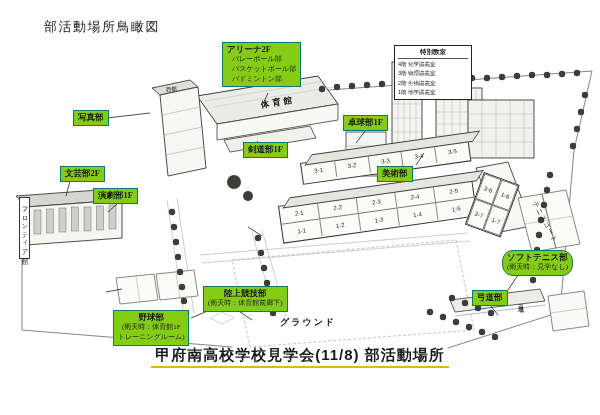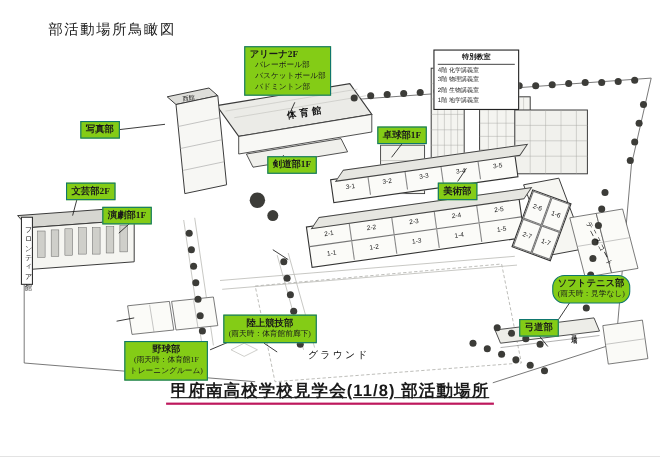--- a/index.html
+++ b/index.html
@@ -2,32 +2,32 @@
 <html><head>
 <meta charset="utf-8">
 <style>
   html,body{margin:0;padding:0}
   body{background:#8f8f8f;font-family:"Liberation Sans","DejaVu Sans",sans-serif;}
   .page{position:relative;width:600px;height:415px;background:#ffffff;margin:0 auto;overflow:hidden;color:#1a1a1a;}
   svg.scene{position:absolute;left:0;top:0;z-index:1;}
   svg.overlay{position:absolute;left:0;top:0;z-index:5;pointer-events:none;}
   .title{position:absolute;left:44px;top:18px;font-size:13px;font-weight:normal;letter-spacing:1.5px;z-index:7;}
   .footer{position:absolute;left:0;top:346px;width:100%;text-align:center;z-index:7;}
-  .footer span{display:inline-block;font-size:15px;font-weight:bold;letter-spacing:1px;border-bottom:2px solid #be185d;padding:0 4px 1px;text-decoration:underline;}
+  .footer span{display:inline-block;font-size:15px;font-weight:bold;letter-spacing:1px;border-bottom:2px solid #eab308;padding:0 4px 1px;}
   .callout{position:absolute;z-index:6;background:#84cc16;border:1px solid #0f766e;padding:1px 4px 2px;font-family:Liberation Serif, serif;}
   .c-name{font-size:8.5px;font-weight:bold;white-space:nowrap;line-height:1.3;}
   .c-note{font-size:7px;white-space:pre-line;line-height:1.4;}
   .indent{padding-left:5px;}
   .map-label{position:absolute;z-index:4;color:#111;}
   .gym-label{left:246px;top:97px;width:64px;text-align:center;transform:rotate(-9deg);font-size:8.5px;font-weight:bold;letter-spacing:3px;}
   .frontier-label{left:19px;top:197px;writing-mode:vertical-rl;font-size:6.5px;background:#fff;border:1px solid #333;padding:2px 0;height:56px;text-align:center;letter-spacing:1px;}
   .west-label{left:166px;top:86px;font-size:5.5px;transform:rotate(-8deg);}
   .tc-label{left:538px;top:200px;transform:rotate(62deg);transform-origin:left top;font-size:6.5px;letter-spacing:1px;white-space:nowrap;}
   .kyudojo-label{left:516px;top:300px;writing-mode:vertical-rl;font-size:6px;letter-spacing:1px;}
-  .ground-label{left:280px;top:316px;font-size:9px;font-weight:normal;letter-spacing:2px;text-align:center;}
+  .ground-label{left:280px;top:316px;font-size:9px;font-weight:bold;letter-spacing:2px;text-align:center;}
   .legend{position:absolute;left:394px;top:45px;width:70px;z-index:6;background:#fff;border:1px solid #222;padding:2px 3px;}
   .legend-title{font-size:6.5px;font-weight:bold;text-align:center;border-bottom:1px solid #555;margin-bottom:1px;padding-bottom:1px;}
   .legend-lines{font-size:5.5px;line-height:1.7;white-space:pre-line;}
   .bld{position:absolute;z-index:3;background:#fbfbf8;border:1px solid #333;transform-origin:left top;}
   .roof3d{position:absolute;left:3px;top:-8px;width:100%;height:8px;background:#e6e6e1;border:1px solid #444;transform:skewX(-42deg);transform-origin:left bottom;}
   .bld-a{left:278px;top:206px;width:194px;height:36px;transform:rotate(-8deg);}
   .bld-b{left:300px;top:163px;width:168px;height:20px;transform:rotate(-8deg);}
   .bld-east{left:484px;top:172px;width:36px;height:54px;transform:rotate(20deg);display:grid;grid-template-columns:1fr 1fr;}
   .cls-row{display:flex;height:17px;}
   .cls-row + .cls-row{border-top:1px solid #777;}
@@ -275,21 +275,21 @@
   </div>
   <div class="callout" style="left:93px;top:188px;">
     <div class="c-name">演劇部1F</div>
   </div>
   <div class="callout" style="left:243px;top:126px;margin-top:16px;">
     <div class="c-name">剣道部1F</div>
   </div>
   <div class="callout" style="left:343px;top:115px;">
     <div class="c-name">卓球部1F</div>
   </div>
-  <div class="callout" style="left:398px;top:166px;">
+  <div class="callout" style="left:377px;top:166px;">
     <div class="c-name">美術部</div>
   </div>
   <div class="callout" style="left:113px;top:310px;text-align:center;">
     <div class="c-name">野球部</div>
     <div class="c-note">(雨天時：体育館1F
 トレーニングルーム)</div>
   </div>
   <div class="callout" style="left:203px;top:286px;text-align:center;">
     <div class="c-name">陸上競技部</div>
     <div class="c-note">(雨天時：体育館前廊下)</div>

